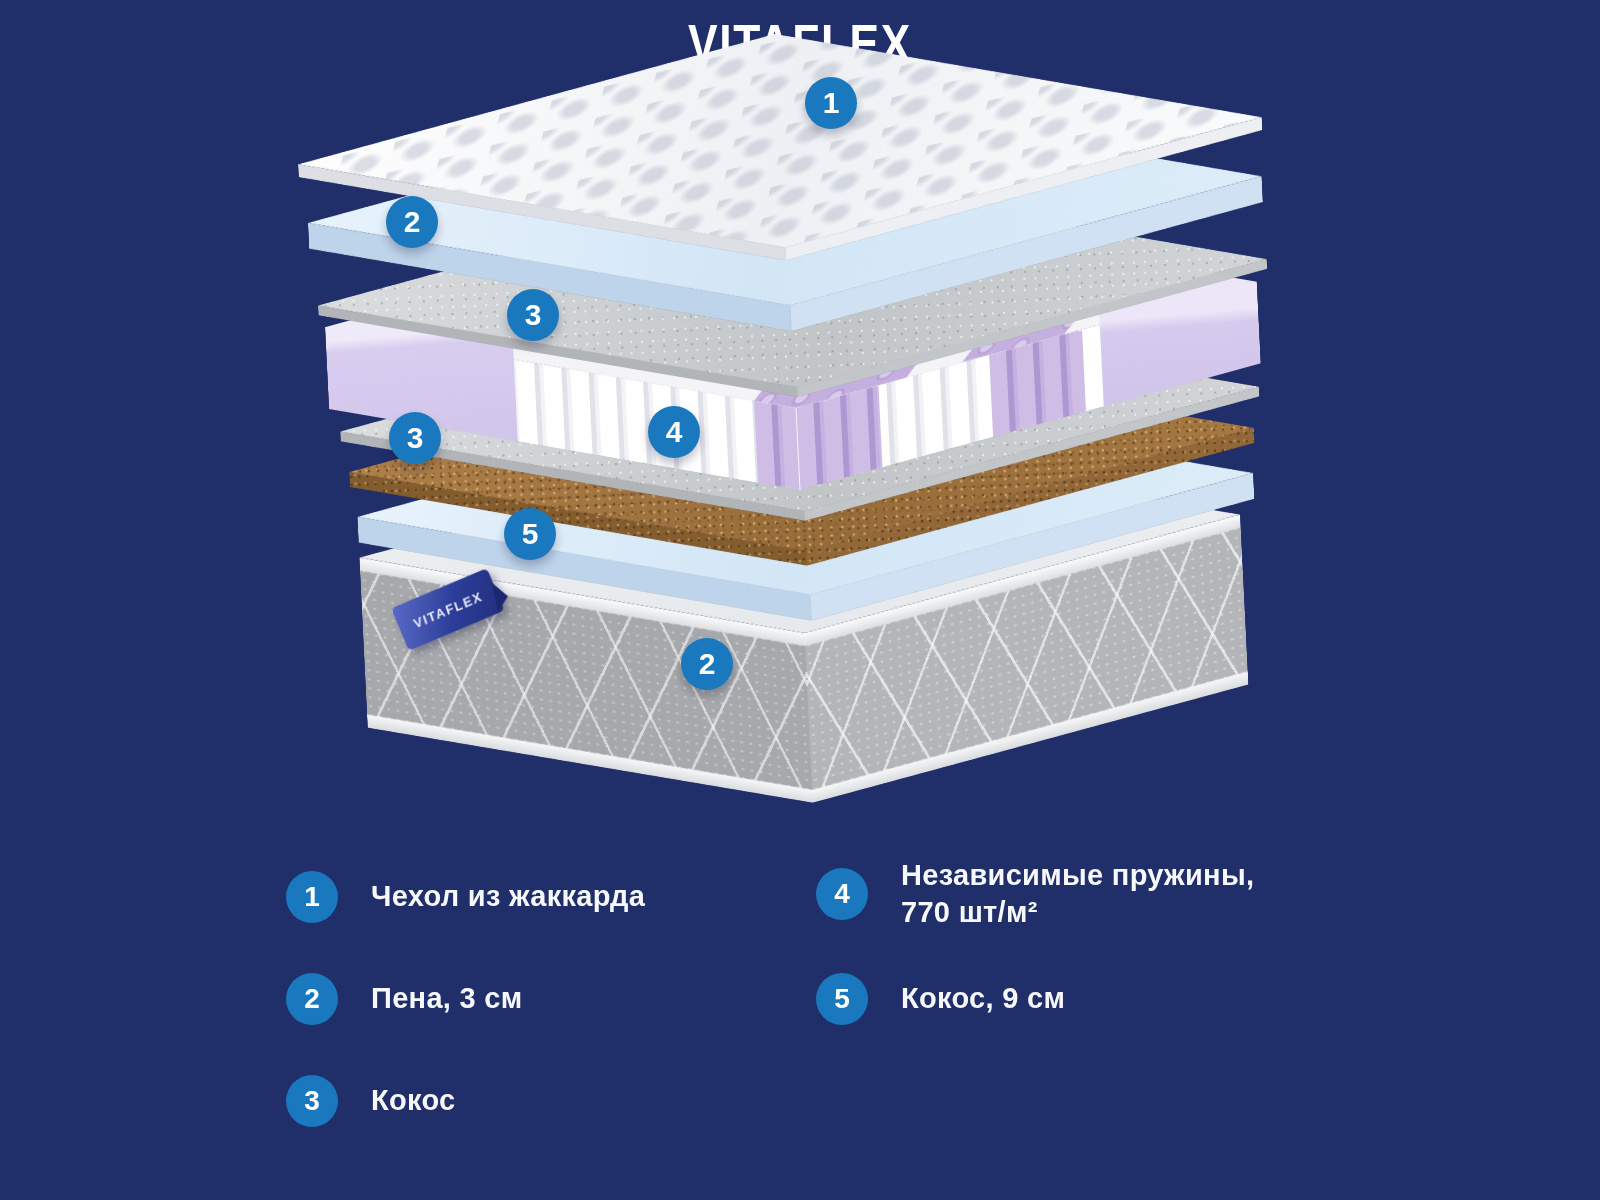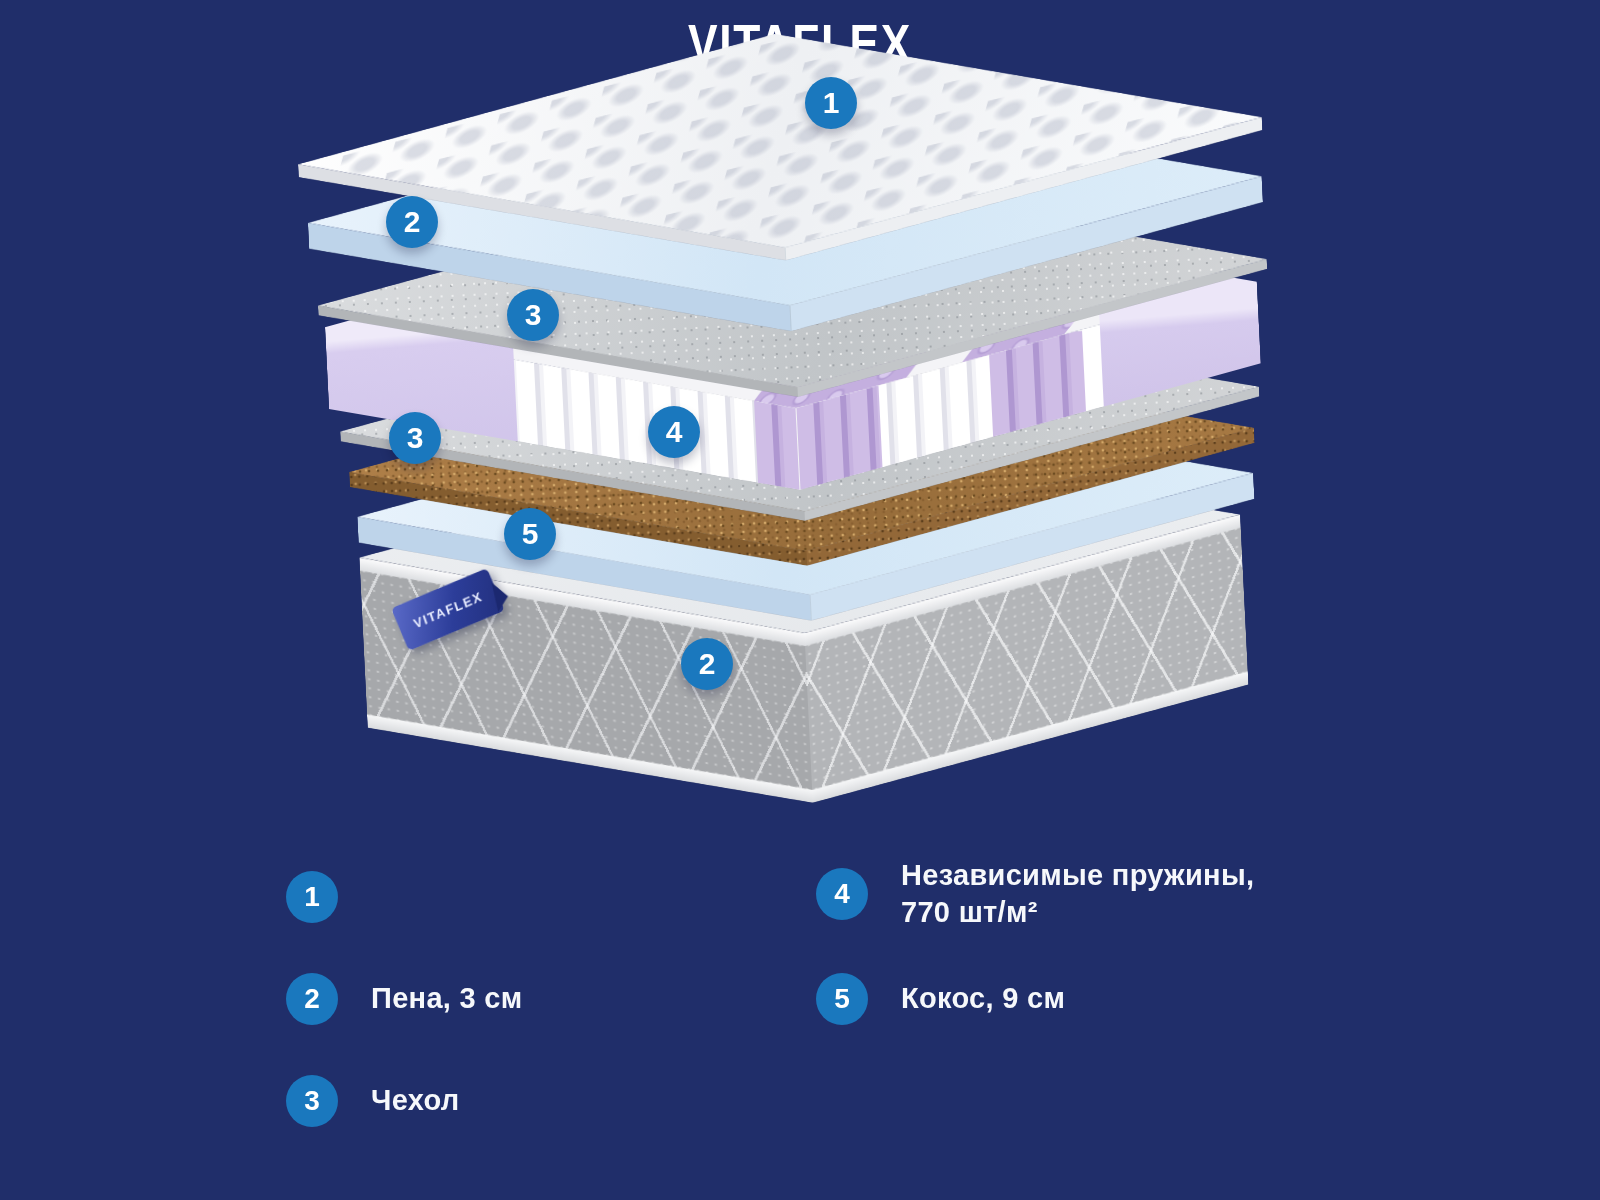--- a/index.html
+++ b/index.html
@@ -255,30 +255,31 @@
   <div class="badge co" style="left:507px;top:289px">3</div>
   <div class="badge co" style="left:389px;top:412px">3</div>
   <div class="badge co" style="left:648px;top:406px">4</div>
   <div class="badge co" style="left:504px;top:508px">5</div>
   <div class="badge co" style="left:681px;top:638px">2</div>
 
   <div class="legend">
 
     <div class="legend-item" style="left:286px;top:871px;">
       <div class="badge legend-badge">1</div>
+      <div class="legend-label">Чехол из жаккарда</div>
     </div>
 
     <div class="legend-item" style="left:286px;top:973px;">
       <div class="badge legend-badge">2</div>
       <div class="legend-label">Пена, 3 см</div>
     </div>
 
     <div class="legend-item" style="left:286px;top:1075px;">
       <div class="badge legend-badge">3</div>
-      <div class="legend-label">Чехол</div>
+      <div class="legend-label">Кокос</div>
     </div>
 
     <div class="legend-item" style="left:816px;top:857px;">
       <div class="badge legend-badge">4</div>
       <div class="legend-label">
         <span>Независимые пружины,</span><br>
         <span>770 шт/м²</span>
       </div>
     </div>
 

